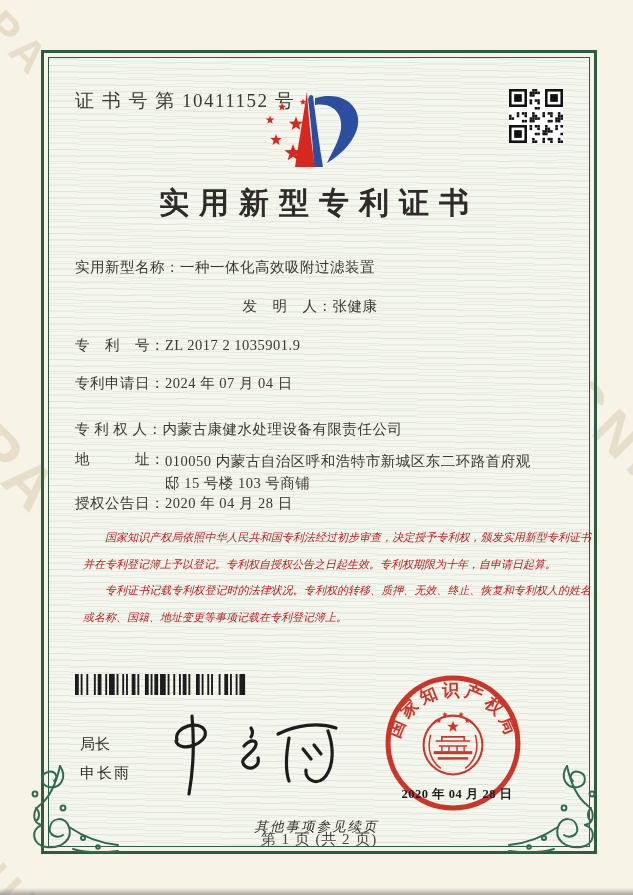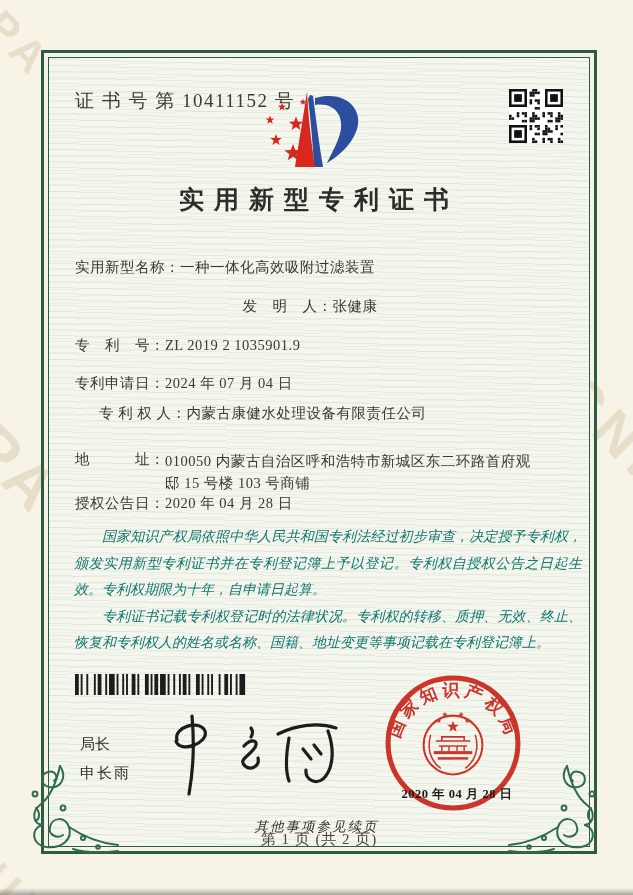--- a/index.html
+++ b/index.html
@@ -31,32 +31,32 @@
     font-weight:bold; color:rgba(196,176,138,0.32); letter-spacing:8px;
     transform:rotate(45deg); transform-origin:left top; white-space:nowrap;
     pointer-events:none;
   }
   
   .cert-no{ position:absolute; left:75px; top:88px; font-size:19px; letter-spacing:1.5px; color:#3c3a33;}
   .logo{ position:absolute; left:263px; top:89px; width:104px; height:85px; }
   .qr{ position:absolute; left:509px; top:89px; width:54px; height:54px; }
   .title{
     position:absolute; left:41px; top:183px; width:556px; text-align:center;
-    font-size:25px; font-weight:bold; letter-spacing:10px; color:#2e2b28;
+    font-size:30px; font-weight:bold; letter-spacing:10px; color:#2e2b28;
   }
   
   .frow{ position:absolute; left:75px; width:470px; font-size:14.5px; color:#3b3931; letter-spacing:0.5px; }
   .flabel{ white-space:pre; }
   .fvalue{ }
   .addr-lines{ display:inline-block; vertical-align:top; line-height:22px; }
   .grant-no-pair{ position:absolute; left:245px; top:0; white-space:nowrap; }
   
   .body-text{
-    position:absolute; left:74px; top:524px; width:508px;
-    font-size:14px; font-style:italic; line-height:26.5px; color:#0f766e;
+    position:absolute; left:83px; top:524px; width:508px;
+    font-size:11px; font-style:italic; line-height:26.5px; color:#b91c1c;
     text-align:justify;
   }
   .body-text p{ text-indent:2em; }
   
   .barcode{ position:absolute; left:75px; top:674px; width:172px; height:21px; }
   .officer-title{ position:absolute; left:80px; top:735px; font-size:15px;
     font-family:"Liberation Sans","DejaVu Sans",sans-serif; color:#2f2d28; }
   .officer-name{ position:absolute; left:80px; top:764px; font-size:15px;
     font-family:"Liberation Sans","DejaVu Sans",sans-serif; color:#2f2d28; letter-spacing:2px;}
   .signature{ position:absolute; left:148px; top:708px; width:200px; height:92px; }
@@ -198,26 +198,26 @@
 
   <div class="title">实用新型专利证书</div>
 
   <div class="frow" style="top:258px;">
     <span class="flabel">实用新型名称：</span><span class="fvalue">一种一体化高效吸附过滤装置</span>
   </div>
   <div class="frow" style="top:297px;text-align:center;">
     <span class="flabel">发　明　人：</span><span class="fvalue">张健康</span>
   </div>
   <div class="frow" style="top:336px;">
-    <span class="flabel">专　利　号：</span><span class="fvalue">ZL 2019 2 1035901.9</span>
+    <span class="flabel">专　利　号：</span><span class="fvalue">ZL 2017 2 1035901.9</span>
   </div>
   <div class="frow" style="top:374px;">
     <span class="flabel">专利申请日：</span><span class="fvalue">2024 年 07 月 04 日</span>
   </div>
-  <div class="frow" style="top:404px;margin-left:24px;">
+  <div class="frow" style="top:420px;">
     <span class="flabel">专 利 权 人：</span><span class="fvalue">内蒙古康健水处理设备有限责任公司</span>
   </div>
   <div class="frow" style="top:450px; display:flex;">
     <span class="flabel">地　　　址：</span>
     <span class="addr-lines">
       <span>010050 内蒙古自治区呼和浩特市新城区东二环路首府观</span><br>
       <span>邸 15 号楼 103 号商铺</span>
     </span>
   </div>
   <div class="frow" style="top:494px;">

